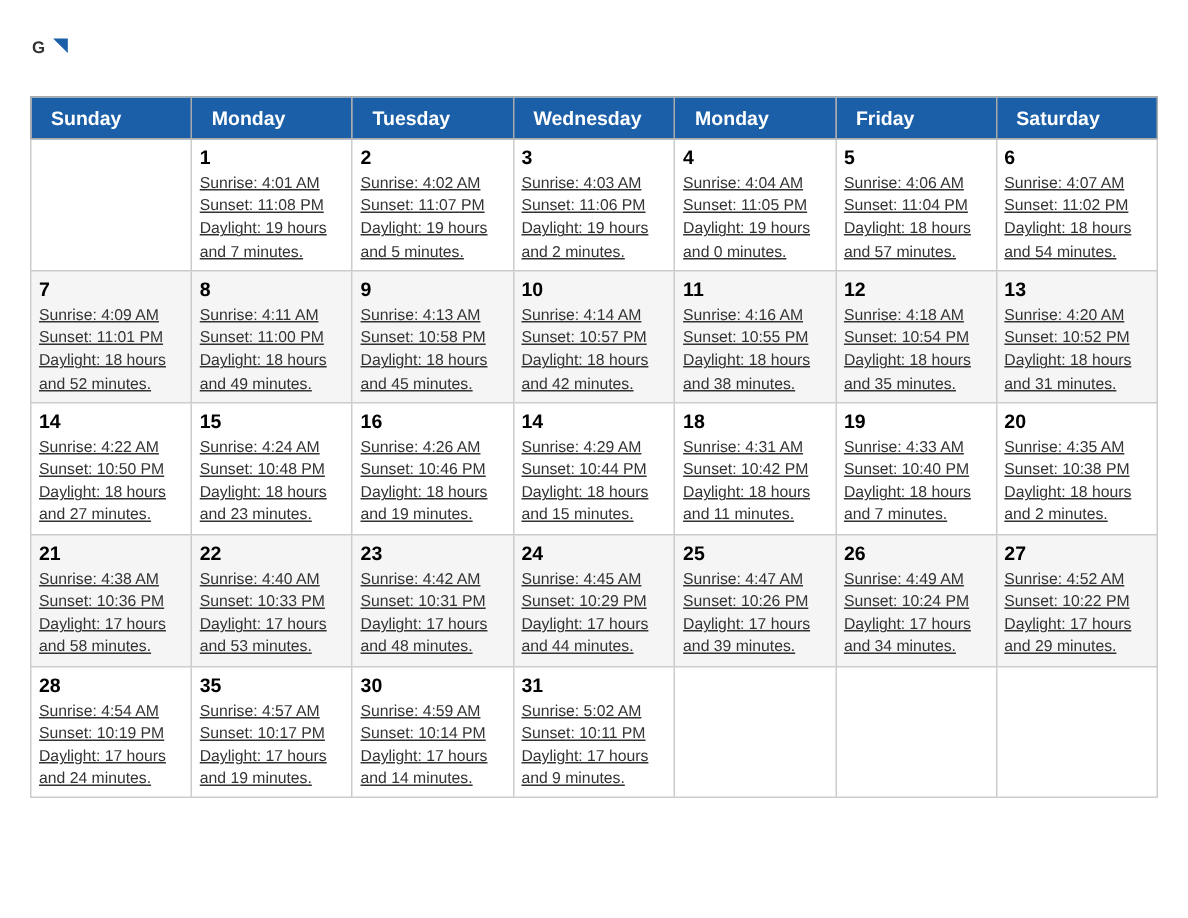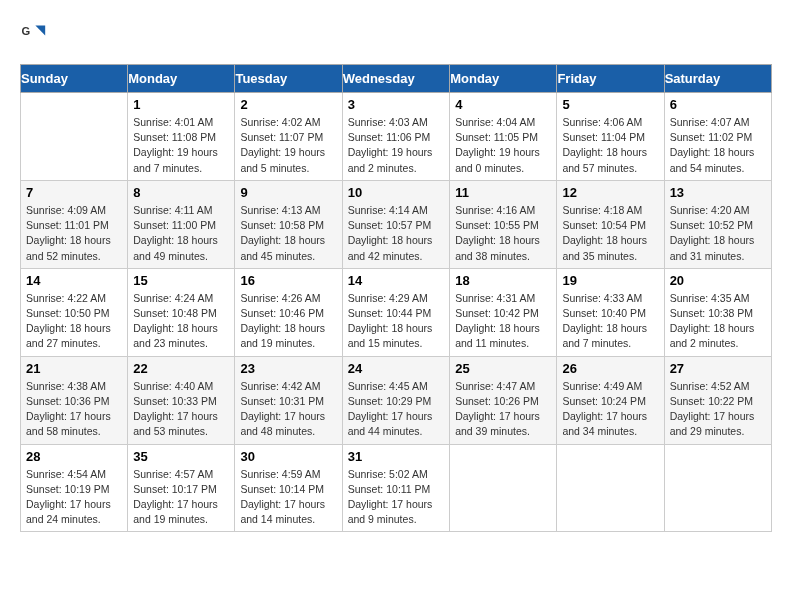--- a/index.html
+++ b/index.html
@@ -50,21 +50,21 @@
       margin-top: 2px;
     }
     .calendar {
       width: 100%;
       border-collapse: collapse;
       font-size: 11px;
     }
     .calendar th {
       background-color: #1a5fa8;
       color: #fff;
-      padding: 6px 0;
+      padding: 6px 13px;
       text-align: left;
       font-size: 13px;
       font-weight: bold;
       border: 1px solid #aaa;
     }
     .calendar td {
       vertical-align: top;
       padding: 4px 5px;
       border: 1px solid #ccc;
       width: 108px;
@@ -77,20 +77,21 @@
     .day-number {
       font-weight: bold;
       font-size: 13px;
       margin-bottom: 3px;
       color: #000;
     }
     .day-detail {
       color: #333;
       font-size: 10.5px;
       line-height: 1.45;
+      text-decoration: underline;
     }
     .empty-cell {
       background: #fff !important;
     }
   </style>
 </head>
 <body>
 
 <div class="header-area">
   <div class="logo">

